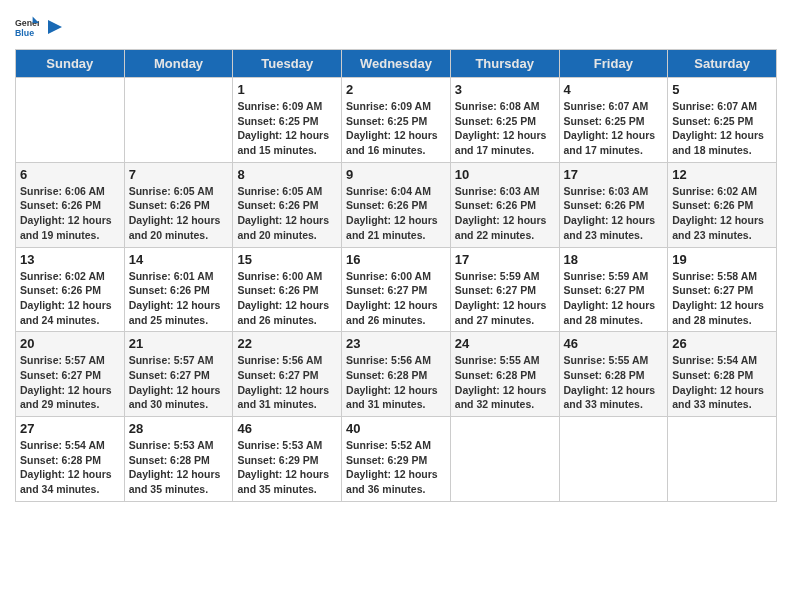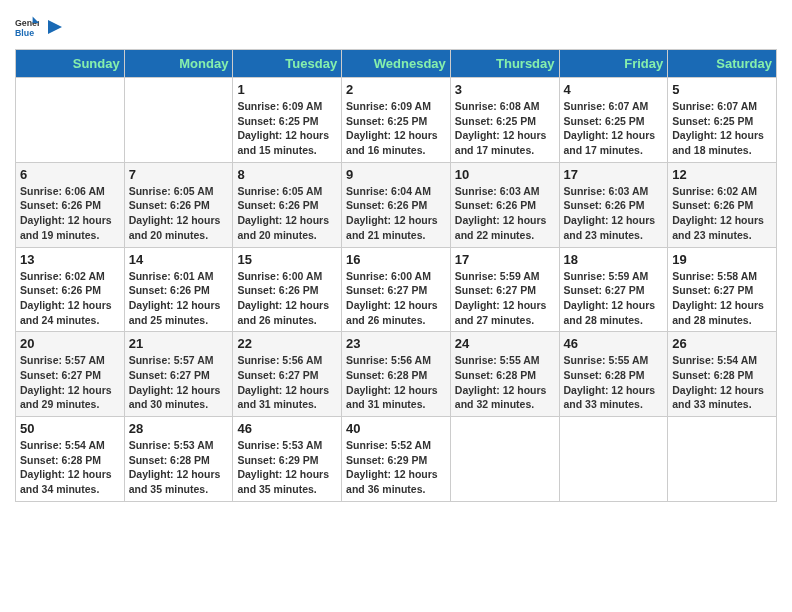--- a/index.html
+++ b/index.html
@@ -50,23 +50,23 @@
       color: #333;
       font-weight: bold;
     }
     .calendar {
       width: 100%;
       border-collapse: collapse;
       font-size: 11px;
     }
     .calendar thead th {
       background-color: #1a6ab5;
-      color: #86efac;
+      color: #e5e5e5;
       padding: 6px 4px;
-      text-align: right;
+      text-align: center;
       font-size: 13px;
       border: 1px solid #ccc;
     }
     .calendar tbody td {
       border: 1px solid #ccc;
       vertical-align: top;
       padding: 4px;
       width: 108px;
       min-height: 80px;
       background: #fff;
@@ -238,21 +238,21 @@
           <div class="day-number">46</div>
           <div class="day-info">Sunrise: 5:55 AM<br>Sunset: 6:28 PM<br>Daylight: 12 hours and 33 minutes.</div>
         </td>
         <td>
           <div class="day-number">26</div>
           <div class="day-info">Sunrise: 5:54 AM<br>Sunset: 6:28 PM<br>Daylight: 12 hours and 33 minutes.</div>
         </td>
       </tr>
       <tr>
         <td>
-          <div class="day-number">50</div>
+          <div class="day-number">27</div>
           <div class="day-info">Sunrise: 5:54 AM<br>Sunset: 6:28 PM<br>Daylight: 12 hours and 34 minutes.</div>
         </td>
         <td>
           <div class="day-number">28</div>
           <div class="day-info">Sunrise: 5:53 AM<br>Sunset: 6:28 PM<br>Daylight: 12 hours and 35 minutes.</div>
         </td>
         <td>
           <div class="day-number">46</div>
           <div class="day-info">Sunrise: 5:53 AM<br>Sunset: 6:29 PM<br>Daylight: 12 hours and 35 minutes.</div>
         </td>

